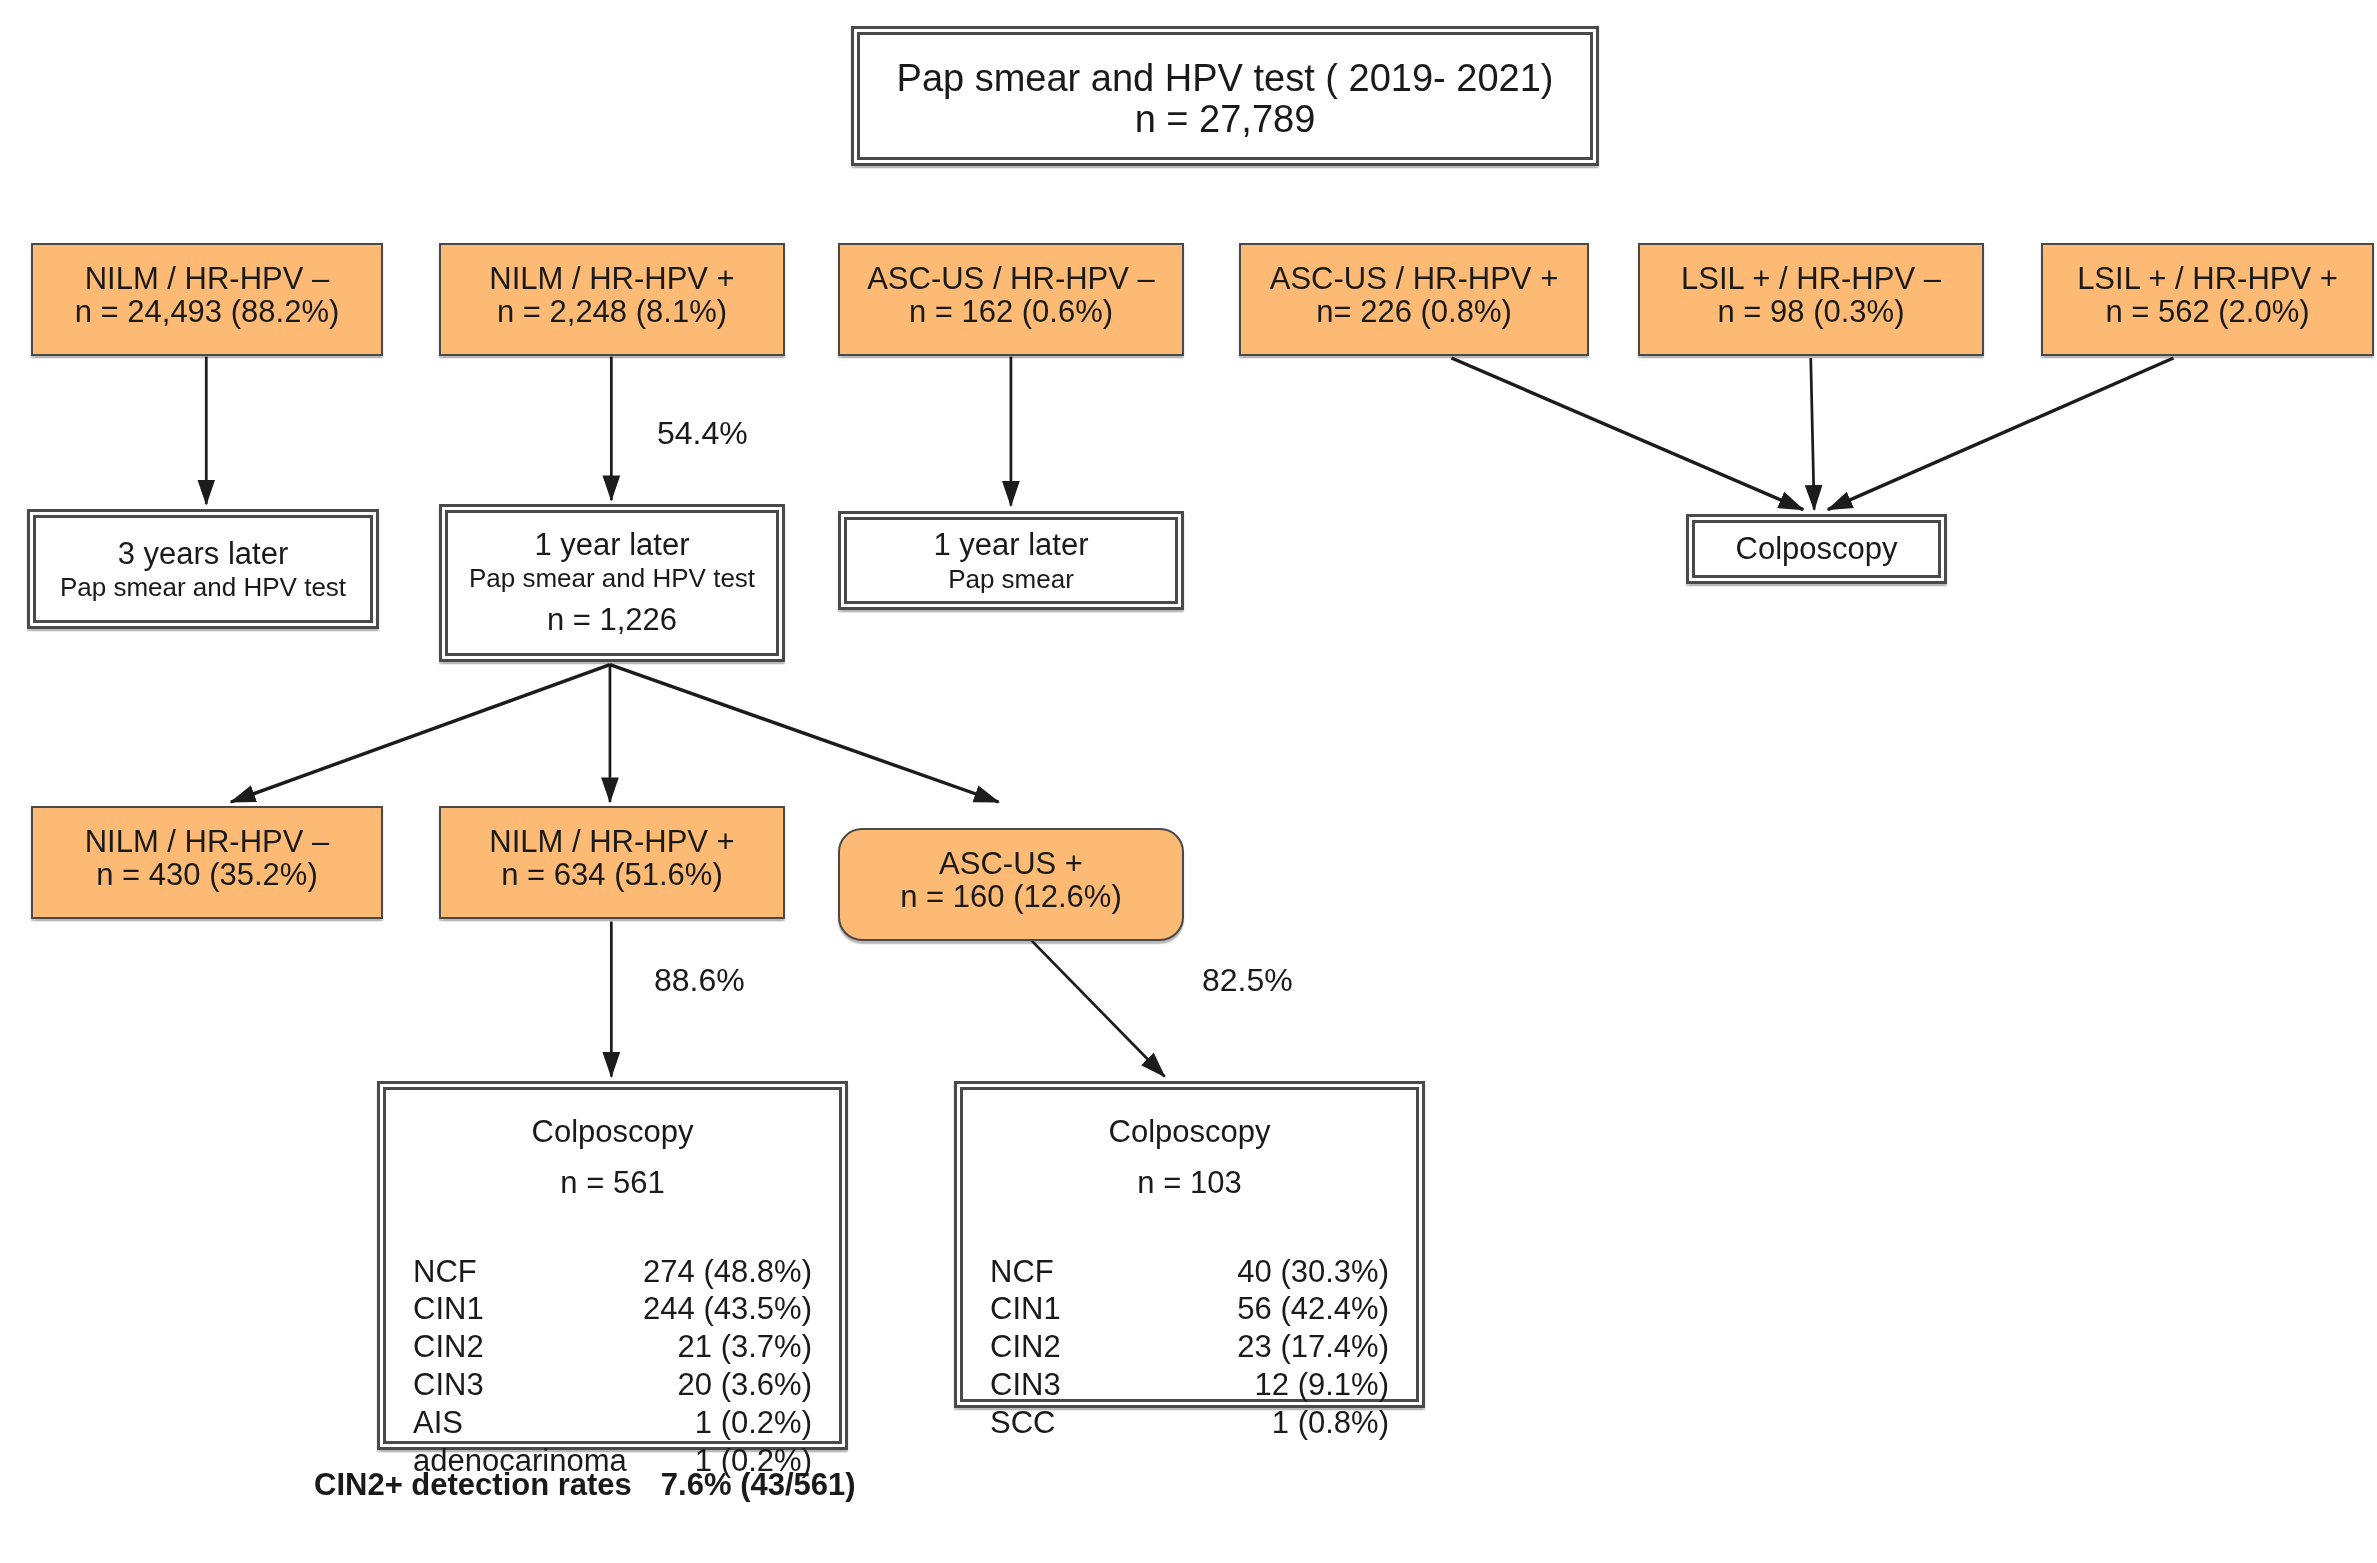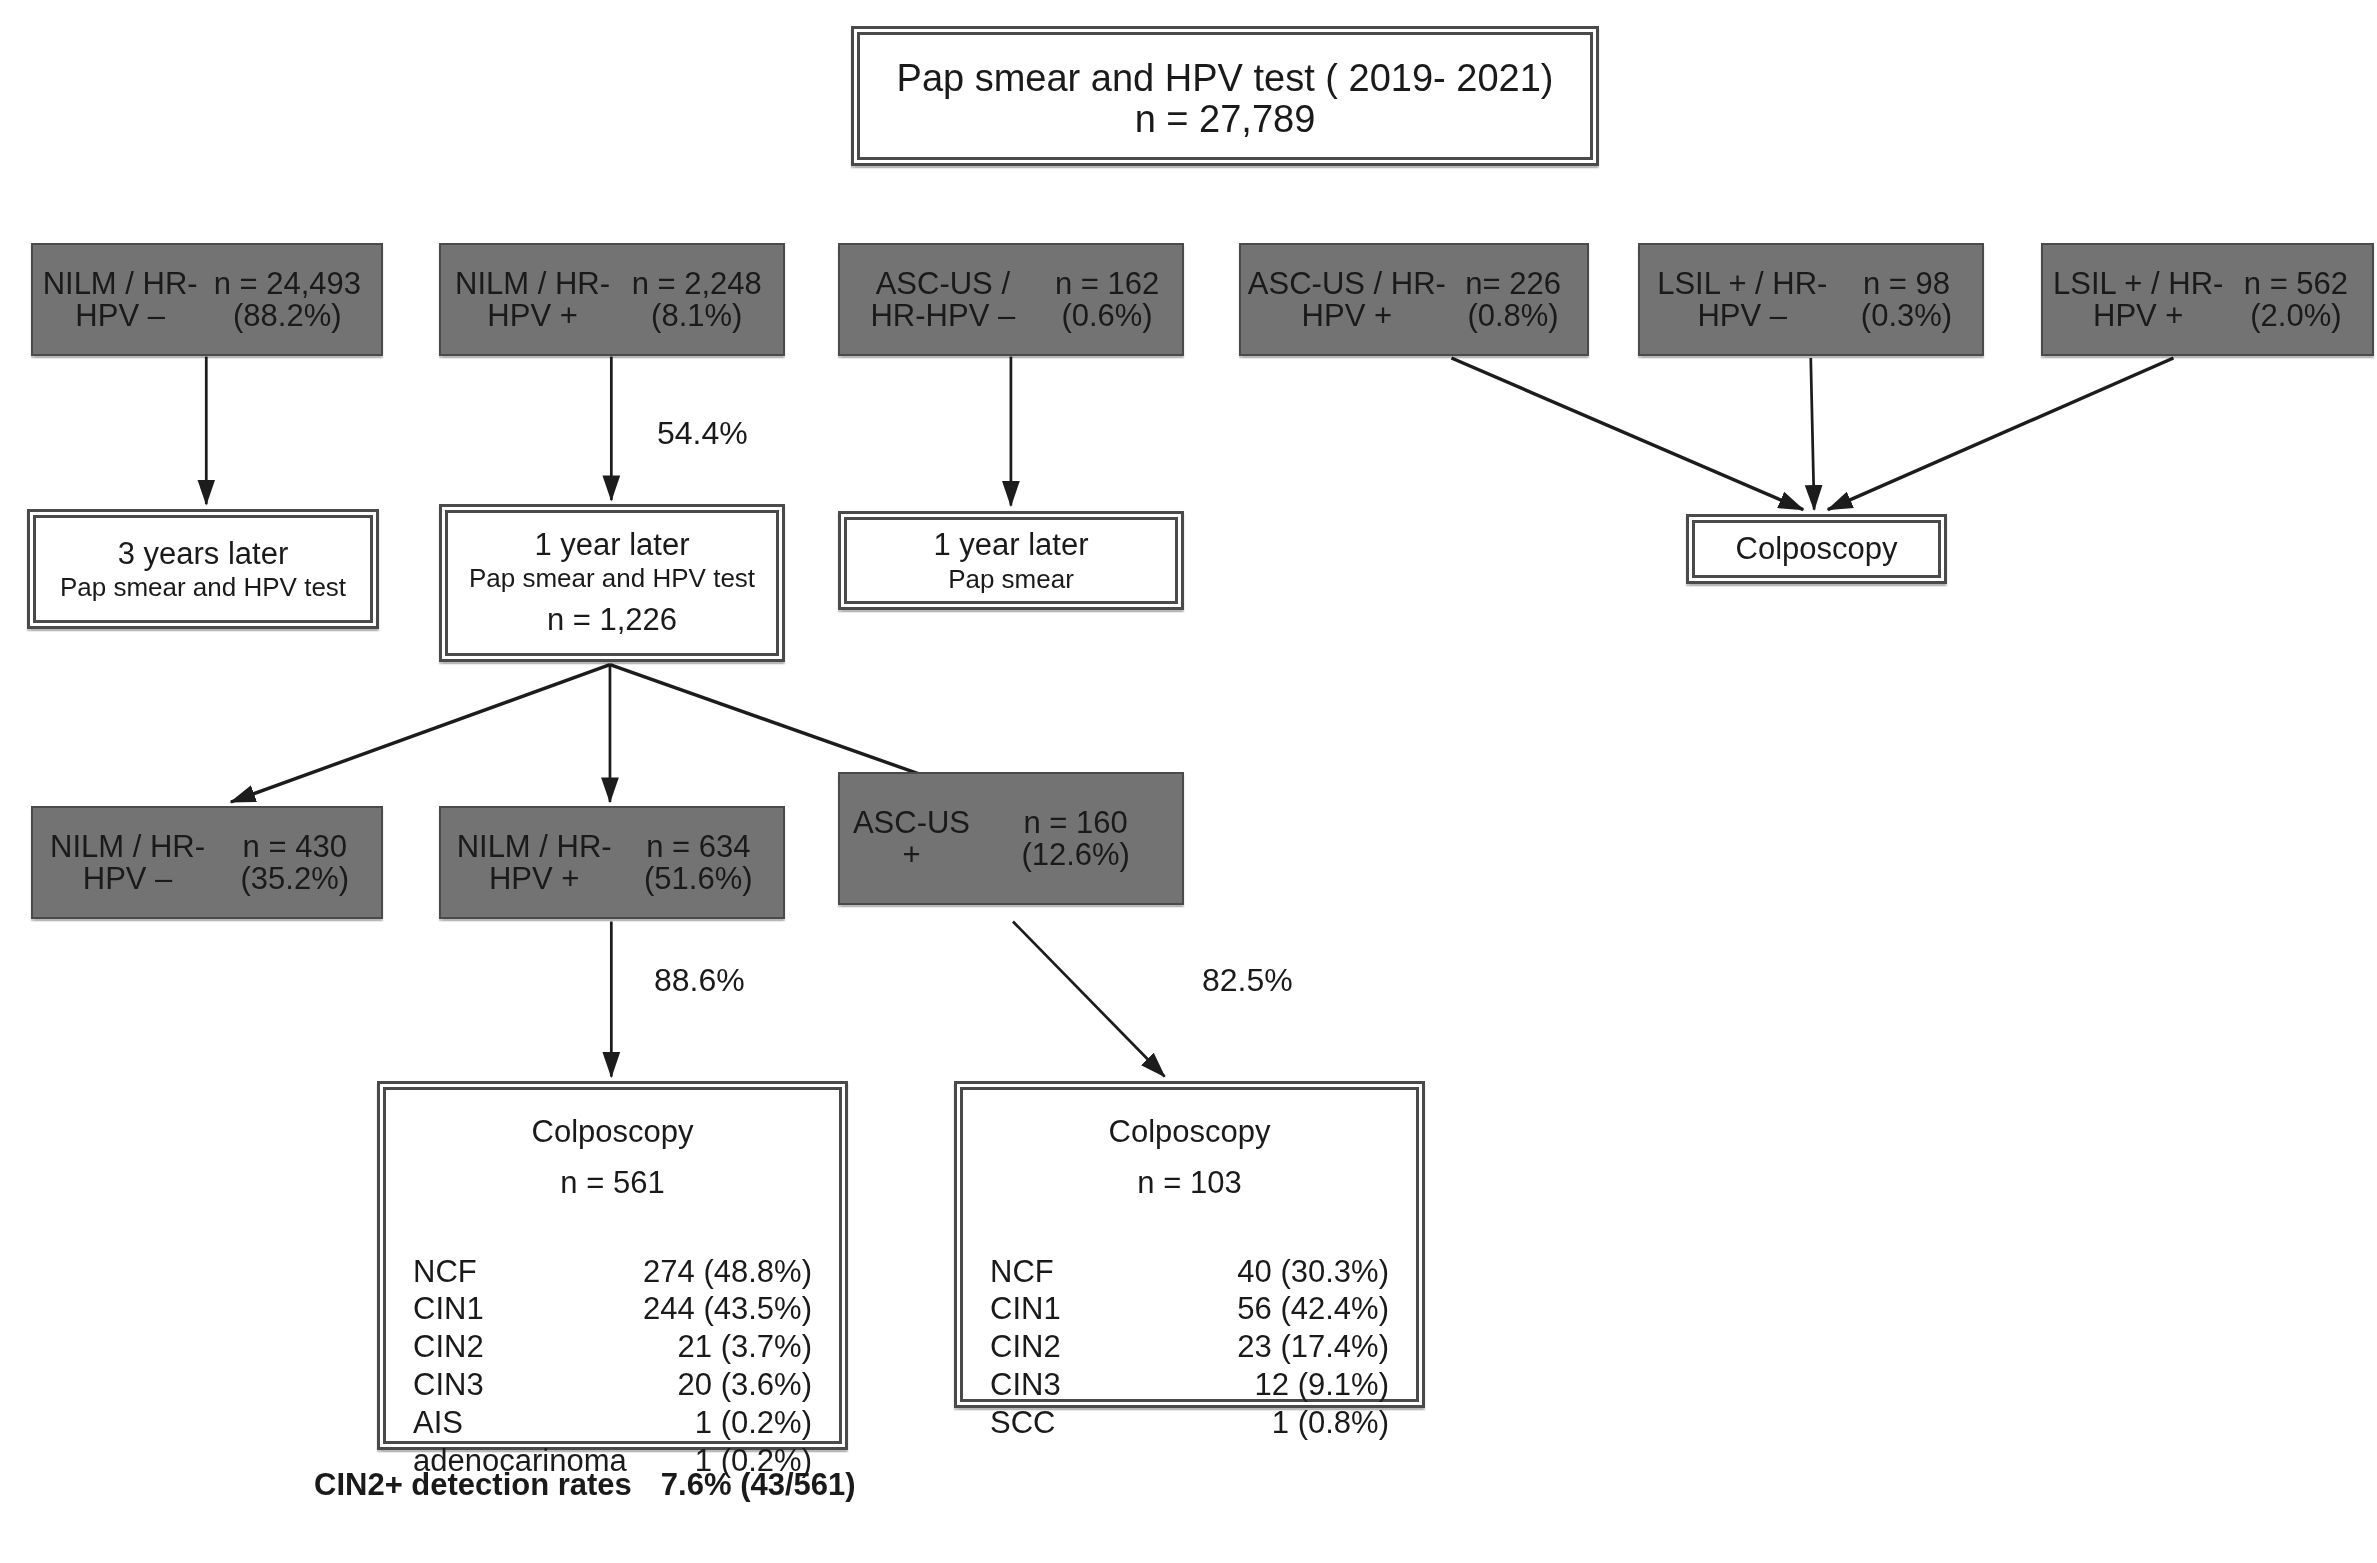--- a/index.html
+++ b/index.html
@@ -7,24 +7,24 @@
     position:relative;
     width:2377px;height:1563px;
     background:#ffffff;
     font-family:"Liberation Sans", sans-serif;
     color:#1a1a1a;
     overflow:hidden;
   }
   #arrows{position:absolute;left:0;top:0;width:2377px;height:1563px;pointer-events:none;}
   .box{
     position:absolute;
-    background:#737373;
+    background:#fdba74;
     border:2.7px solid #4a4a4a;
     box-sizing:border-box;
-    display:flex;flex-direction:row;align-items:center;justify-content:flex-start;
+    display:flex;flex-direction:column;align-items:center;justify-content:flex-start;
     text-align:center;
     padding:18px 6.8px 16.4px 6.8px;
     font-size:31px;line-height:1.05;
     box-shadow:0 2.7px 1.4px rgba(0,0,0,0.28);
   }
   .dbox{
     position:absolute;
     background:#ffffff;
     border:9.6px double #4a4a4a;
     box-sizing:border-box;
@@ -123,21 +123,21 @@
   </div>
 
   <div class="box" style="left:31px;top:806px;width:352px;height:113px;">
     <div>NILM / HR-HPV –</div>
     <div>n = 430 (35.2%)</div>
   </div>
   <div class="box" style="left:439px;top:806px;width:346px;height:113px;">
     <div>NILM / HR-HPV +</div>
     <div>n = 634 (51.6%)</div>
   </div>
-  <div class="box" style="left:838px;top:772px;width:346px;height:133px;">
+  <div class="box" style="left:838px;top:828px;width:346px;height:113px;border-radius:24px;">
     <div>ASC-US +</div>
     <div>n = 160 (12.6%)</div>
   </div>
 
   <div class="edge-label" style="left:654px;top:962px;">88.6%</div>
   <div class="edge-label" style="left:1202px;top:962px;">82.5%</div>
 
   <div class="dbox colpo" style="left:377px;top:1081px;width:471px;height:369px;">
     <div class="ctitle">Colposcopy</div>
     <div class="cn">n = 561</div>

